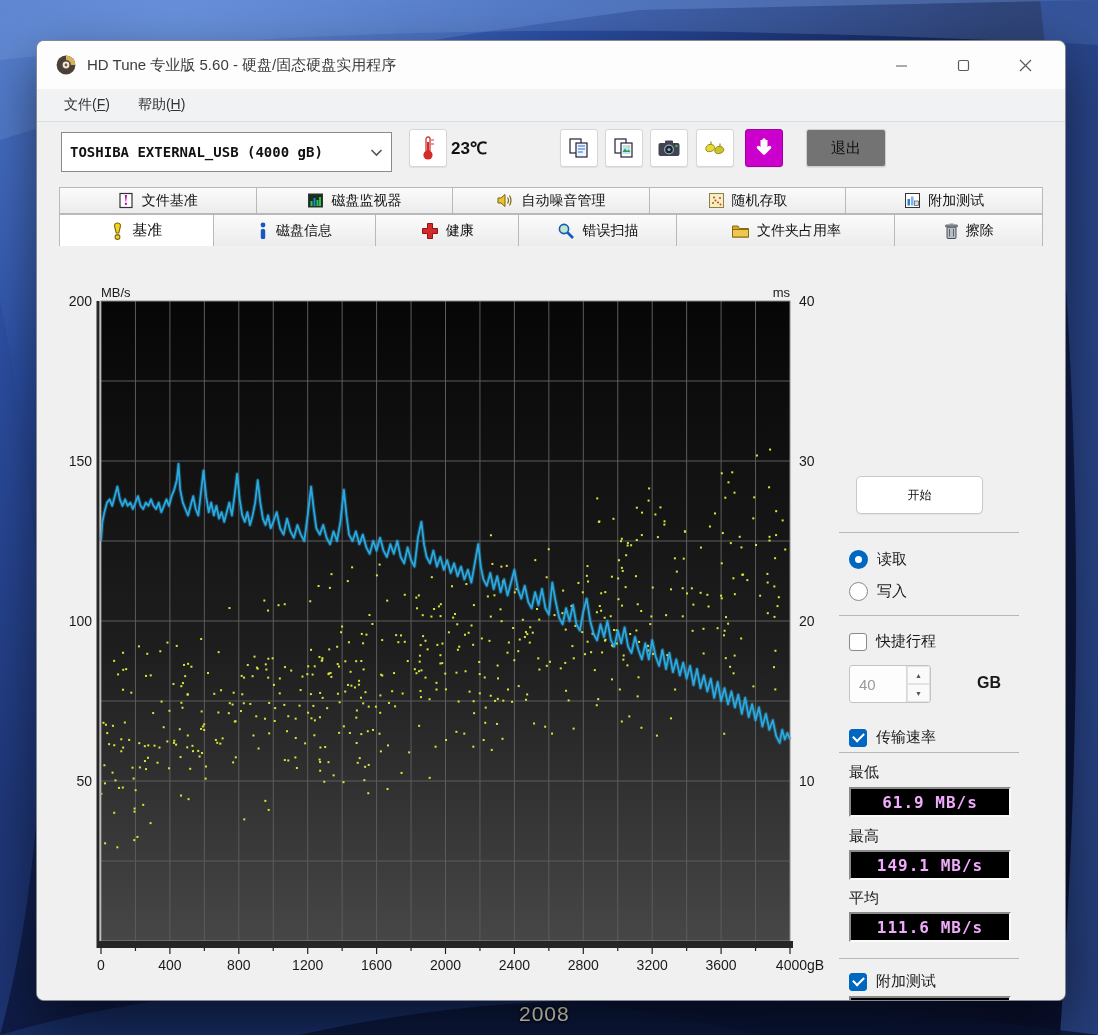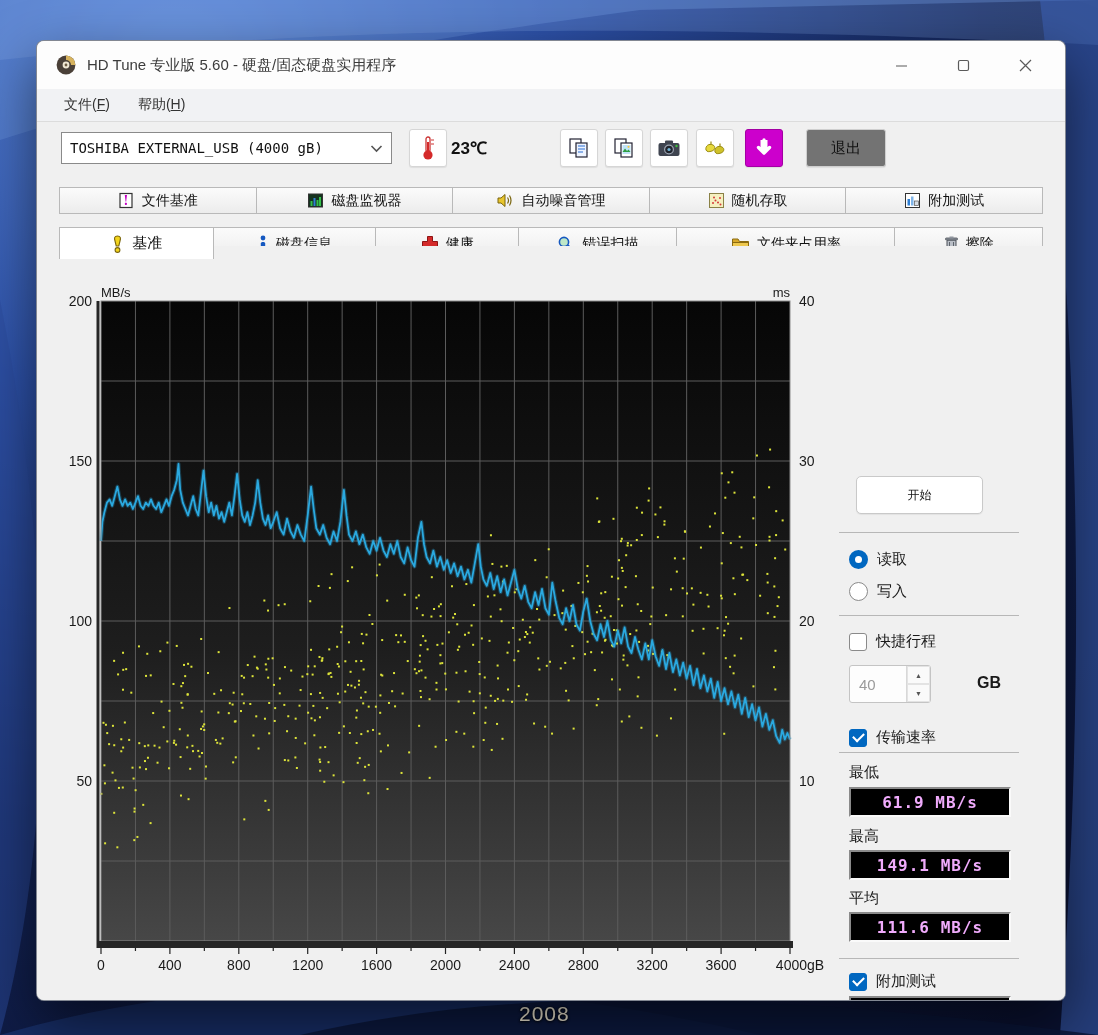--- a/index.html
+++ b/index.html
@@ -19,36 +19,36 @@
   .titlebar .app-title { font-size:15px; color:#3c3c3c; margin-left:10px; }
   .win-controls { margin-left:auto; display:flex; align-items:center; gap:46px; padding-right:14px; }
   .win-btn { width:16px; height:16px; display:flex; align-items:center; justify-content:center; cursor:default; }
 
   .menubar { height:33px; background:#f1f2f4; display:flex; align-items:center; padding:0 16px; gap:6px;
              border-bottom:1px solid #dcdcdc; }
   .menu-item { font-size:14px; color:#333; padding:4px 11px; }
   .menu-item u { text-decoration:underline; }
 
   .toolbar { position:relative; height:60px; background:#f0f0f0; }
-  .drive-select { position:absolute; left:24px; top:10px; width:331px; height:32px; background:#fff;
+  .drive-select { position:absolute; left:24px; top:10px; width:331px; height:40px; background:#fff;
       border:1px solid #8a8a8a; display:flex; align-items:center; padding:0 8px;
-      font-family:"DejaVu Sans Mono", monospace; font-size:14px; color:#111; }
+      font-family:"DejaVu Sans Mono", monospace; font-size:14px; color:#111;font-weight:bold; }
   .drive-select .chev { margin-left:auto; }
   .tool-btn { position:absolute; top:7px; width:38px; height:38px; background:#fff; border:1px solid #d6d6d6;
       border-radius:3px; display:flex; align-items:center; justify-content:center;
       box-shadow:0 1px 1px rgba(0,0,0,.08); }
   .temp-label { position:absolute; left:414px; top:14px; font-size:17px; font-weight:bold; color:#111; }
   .exit-btn { position:absolute; left:769px; top:7px; width:80px; height:38px; background:#737373;
       border:1px solid #cfcfcf; border-radius:3px; font-size:15px; color:#111;
       display:flex; align-items:center; justify-content:center; box-shadow:0 1px 1px rgba(0,0,0,.08); }
 
   
   .tabs-row { display:flex; margin:0 22px; }
   .tabs-row.top { height:27px; margin-top:5px; }
-  .tabs-row.bottom { height:32px;margin-top:13px; }
+  .tabs-row.bottom { height:32px; }
   .tab { display:flex; align-items:center; justify-content:center; gap:7px; font-size:14px; color:#111;
       background:linear-gradient(#fbfbfb,#ececec); border:1px solid #b9b9b9; border-bottom:none; }
   .tabs-row.top .tab { border-bottom:1px solid #b9b9b9; }
   .tab + .tab { border-left:none; }
   .tab.active { background:#fff; font-size:15px; position:relative; z-index:2; }
   .tab svg { flex:0 0 auto; }
 
   
   .content { position:absolute; left:0; top:205px; right:0; bottom:0; background:#f0f0f0; }
   #chart-svg { position:absolute; left:20px; top:40px; }

